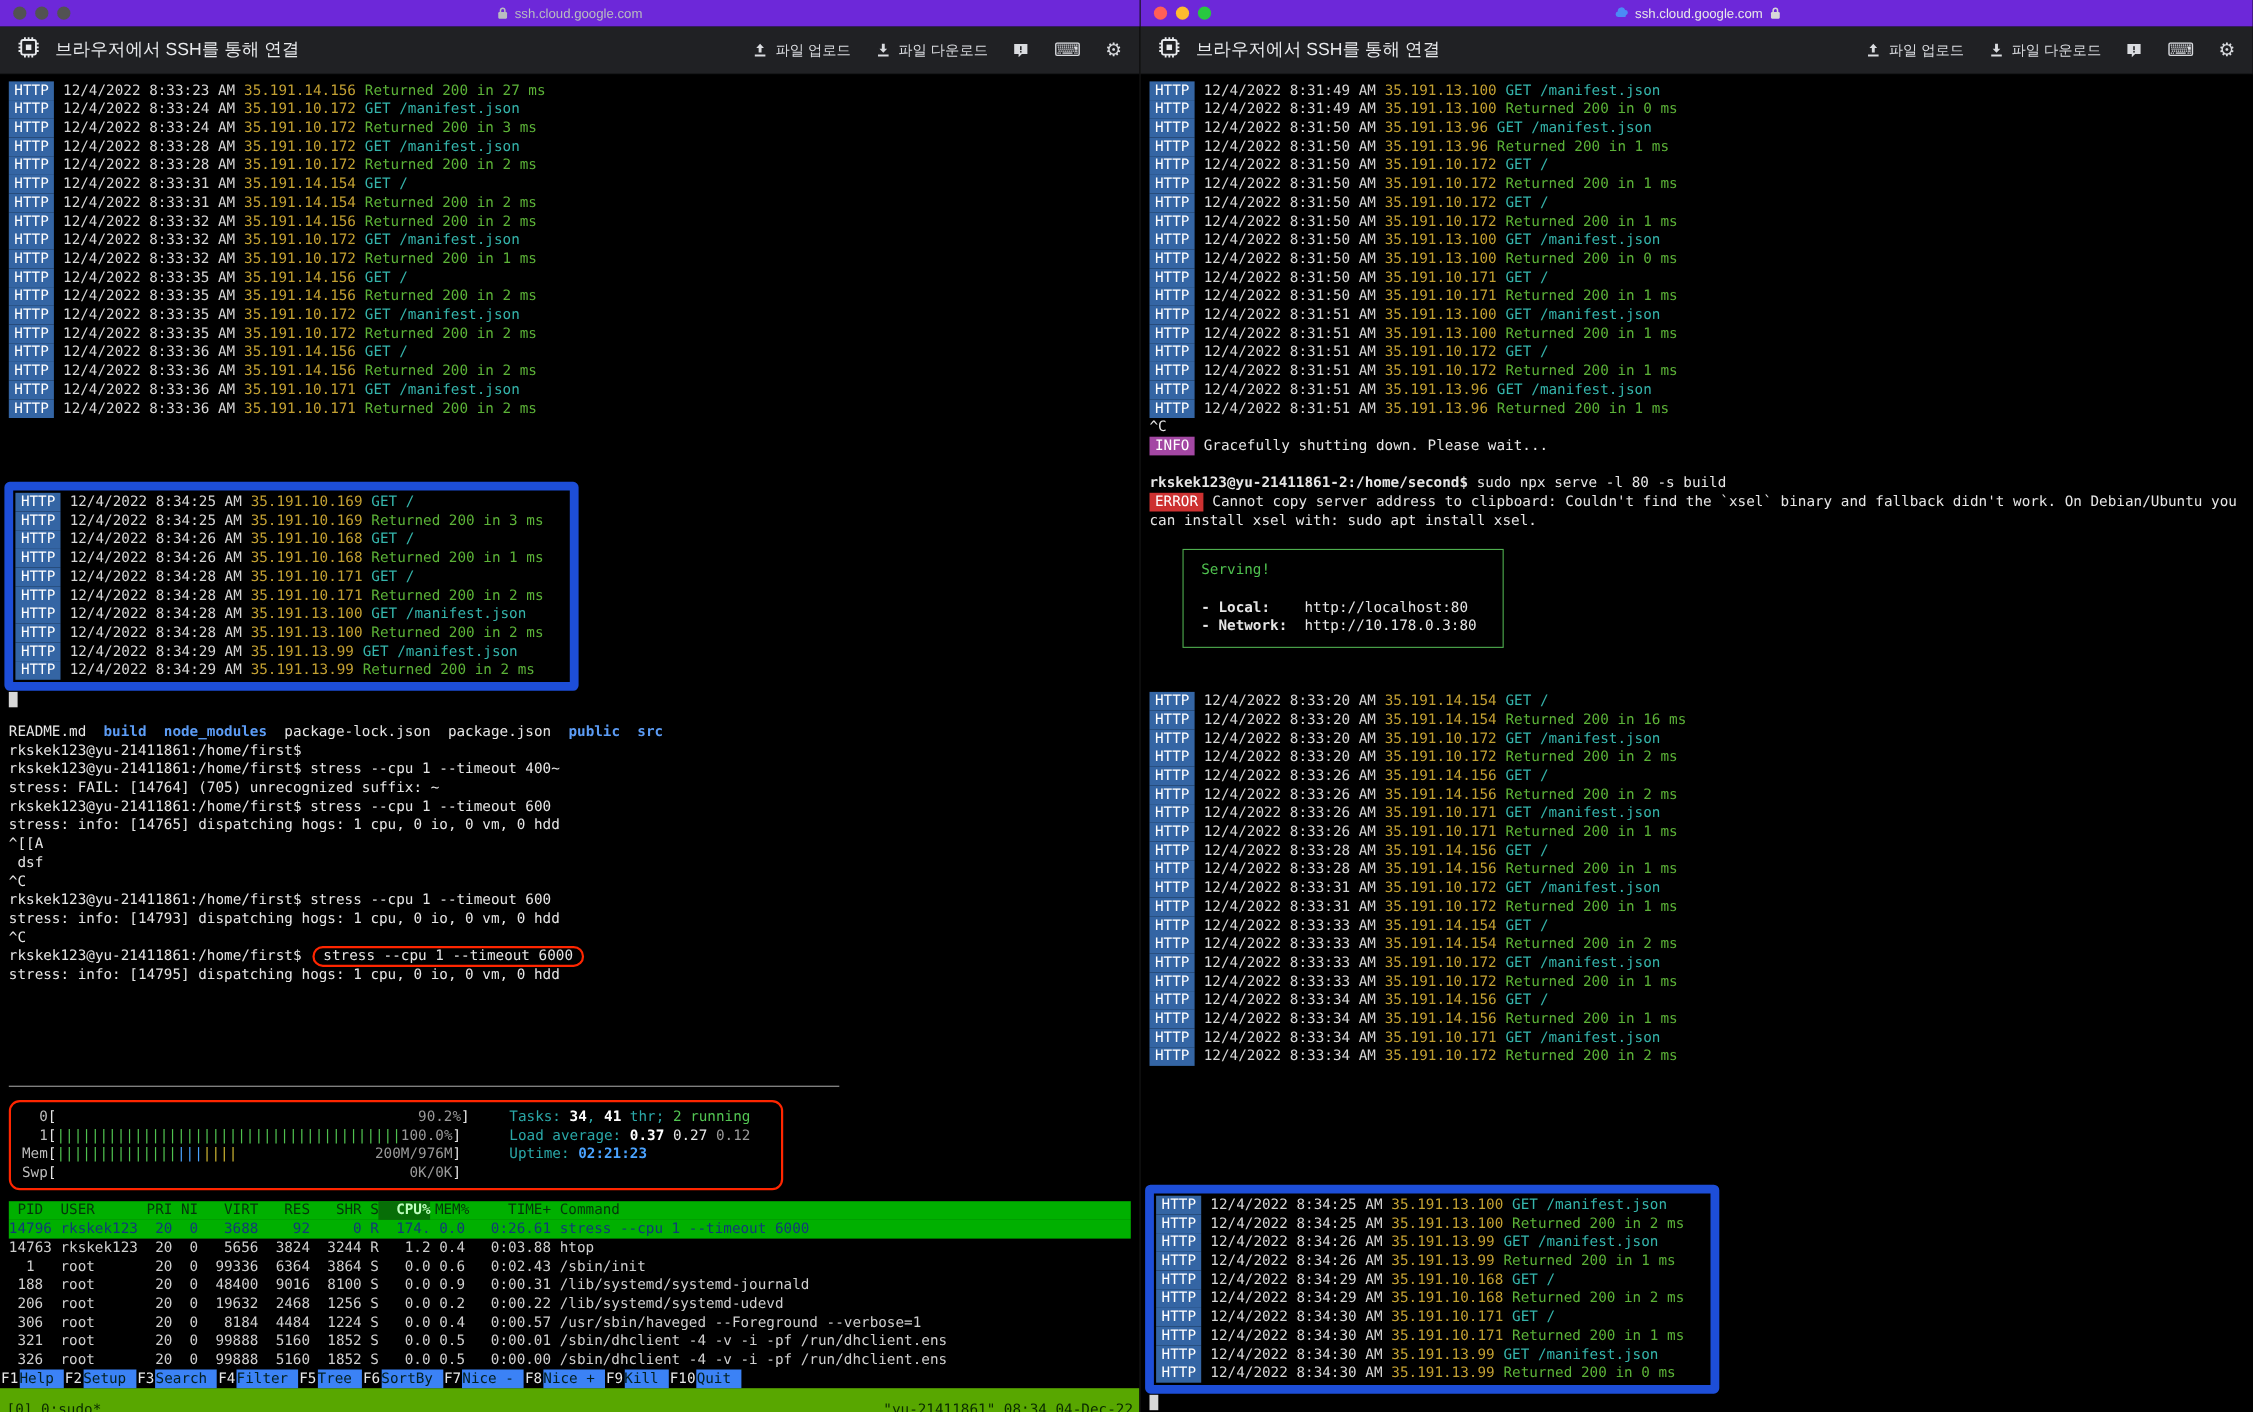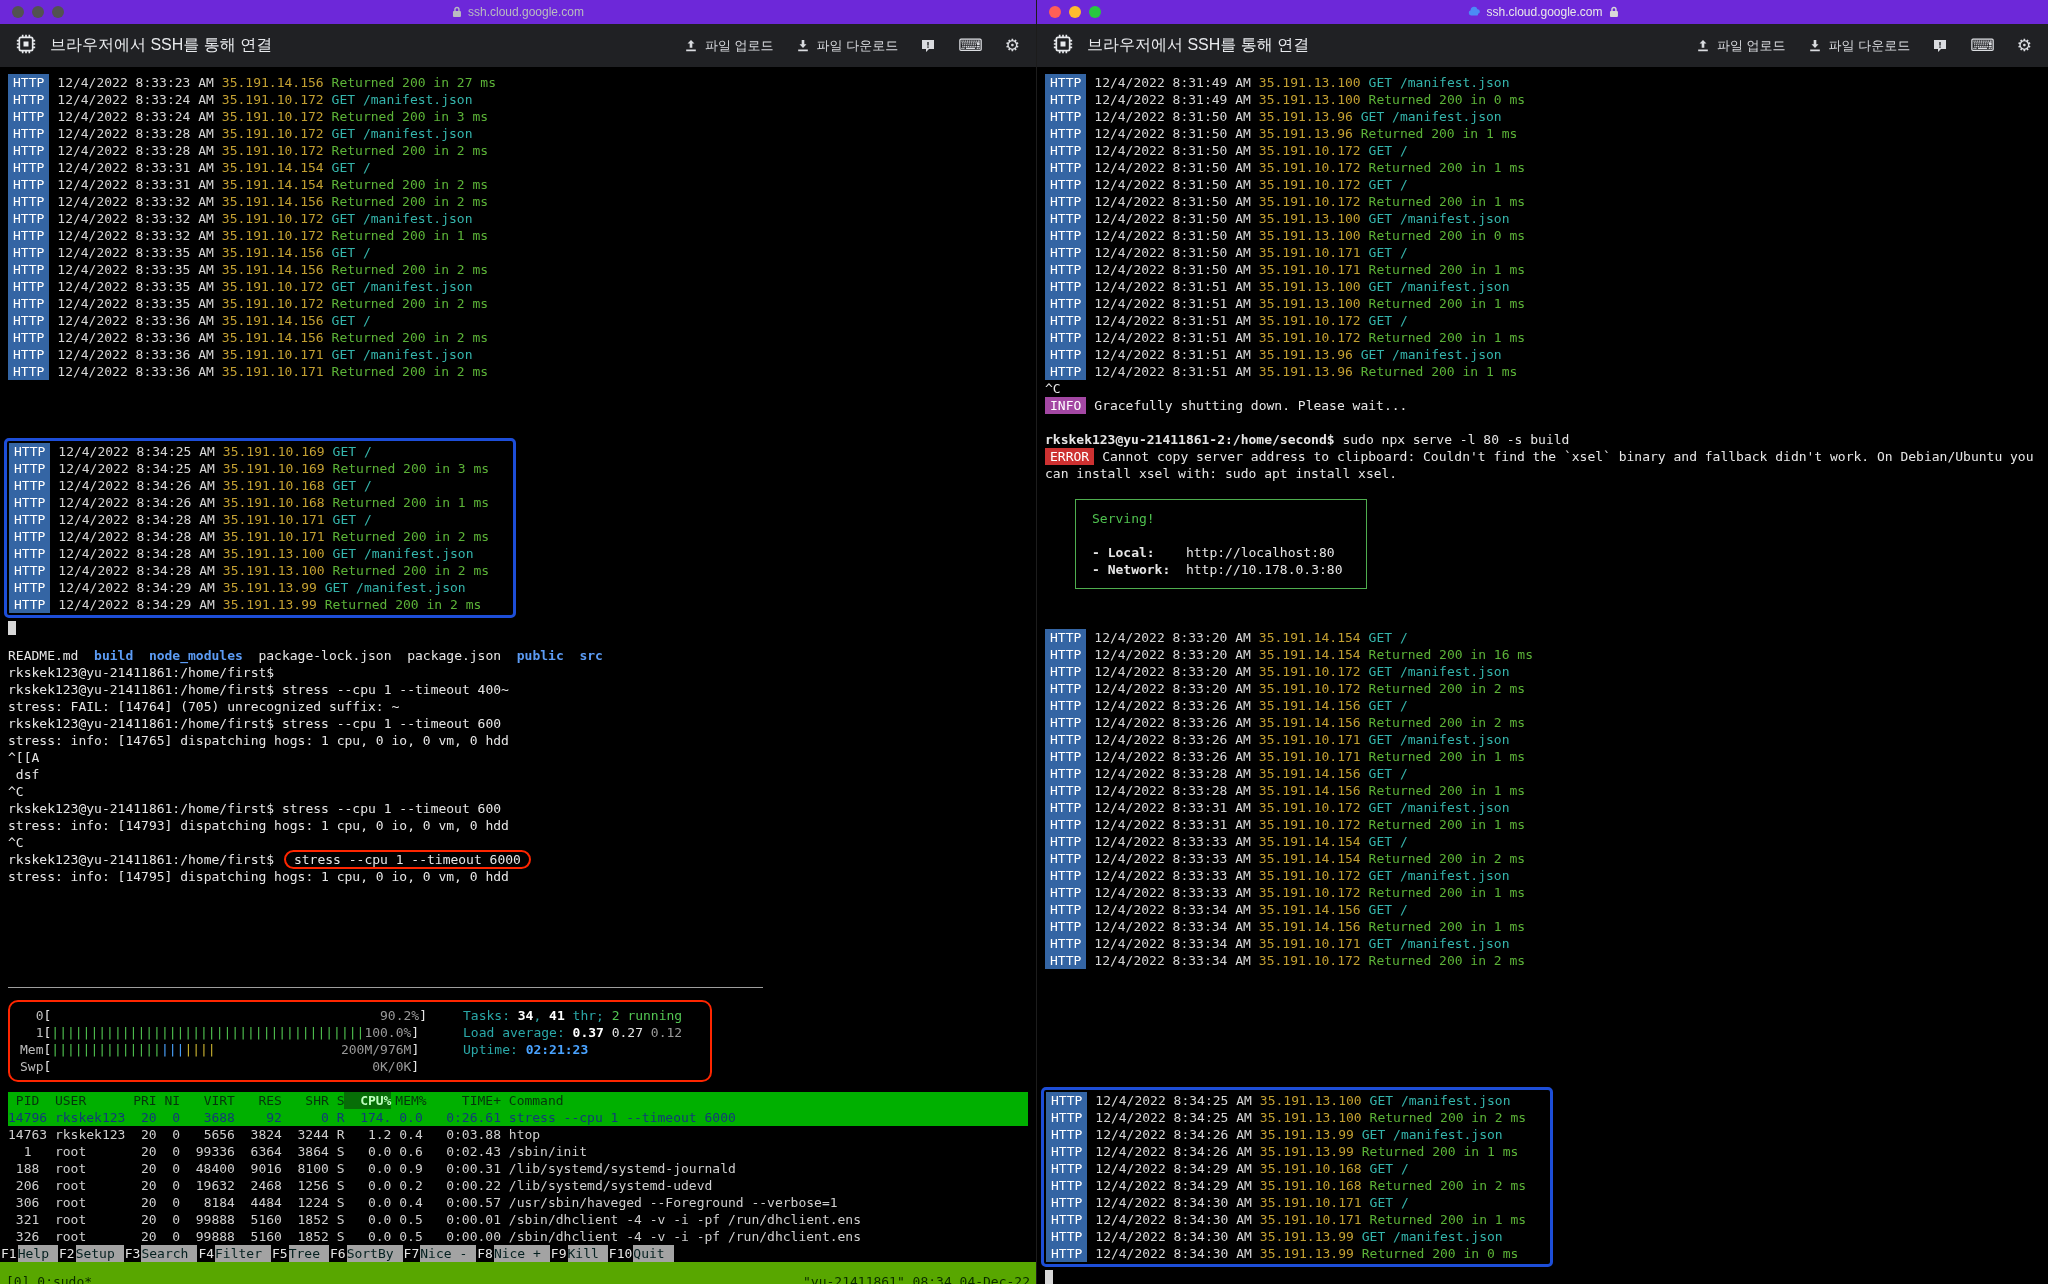--- a/index.html
+++ b/index.html
@@ -27,21 +27,21 @@
   .log > span{margin-right:8px}
   .badge{display:inline-block;padding:0 5px;color:#fff;height:17px}
   .bg-http{background:#3465a4}
   .bg-info{background:#a347a3}
   .bg-error{background:#cd3131}
   .t{color:#d6d6d6}
   .ip{color:#c3a032}
   .get{color:#35b5ac}
   .ok{color:#5cb338}
   .vgap{flex:0 0 auto}
-  .ybox{border:3px solid #1d4ed8;border-radius:5px;width:fit-content;padding:2px 16px 2px 2px;margin-left:-4px}
+  .ybox{border:8px solid #1d4ed8;border-radius:5px;width:fit-content;padding:2px 16px 2px 2px;margin-left:-4px}
   .cursor{display:inline-block;width:8px;height:14px;background:#d8d8d8;vertical-align:middle}
   .dirc{color:#5c9cf5;font-weight:bold}
   .circled{border:2px solid #ff2600;border-radius:13px;padding:0 8px;margin-left:2px}
   .pane-divider{border-top:1px solid #9e9e9e;width:74%;margin:8px 0 12px}
   .rbox{border:2px solid #ff2600;border-radius:10px;width:fit-content;display:flex;gap:36px;padding:5px 28px 5px 10px;margin-bottom:10px}
   .mtr-lab{color:#bdbdbd}
   .mtr-g{color:#4fc14f}
   .mtr-b{color:#4aa3ff}
   .mtr-y{color:#c9b230}
   .mtr-dim{color:#9a9a9a}
@@ -67,21 +67,21 @@
   .c.res{width:6ch;text-align:right}
   .c.shr{width:6ch;text-align:right}
   .c.st{width:2ch;text-align:right}
   .c.cpu{width:6ch;text-align:right}
   .c.mem{width:5ch;text-align:center}
   .c.time{width:9ch;text-align:right}
   .c.cmd{padding-left:1ch}
   .fkeys{display:flex;height:17px;margin:0 -8px;background:#000}
   .fk{display:flex}
   .fk-key{color:#e6e6e6;padding:0 1px}
-  .fk-label{background:#a3a3a3;color:#042020;min-width:5ch;padding-right:9px}
+  .fk-label{background:#3b82f6;color:#042020;min-width:5ch;padding-right:9px}
   .tmuxbar{height:17px;margin:0 -8px;background:#58a700;color:#0b2b00;display:flex;justify-content:space-between;padding:11px 6px}
   .htop-block{margin-top:auto}
   .err-block{color:#e6e6e6;max-width:990px;line-height:17px;white-space:normal}
   .err-block .badge{margin-right:8px}
   .serve-box{border:1px solid #4fae4f;width:fit-content;padding:10px 24px 10px 16px;margin-left:30px}
   .bottom-group{margin-top:auto}
   .msg-plain{color:#e6e6e6}
 </style>
 </head>
 <body>

